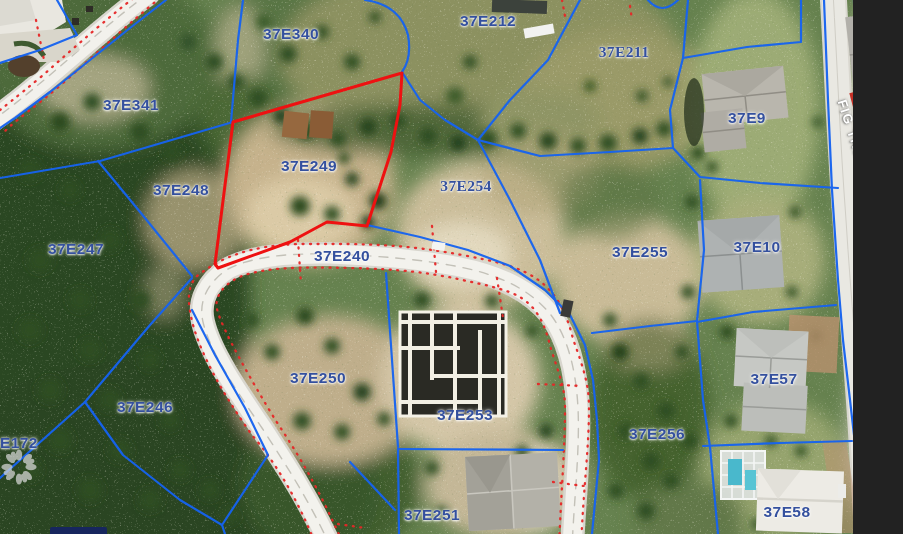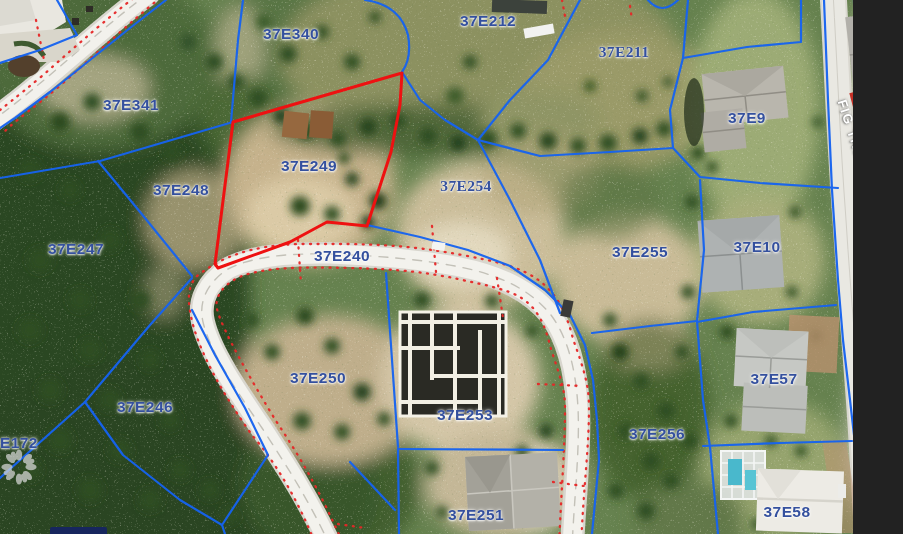--- a/index.html
+++ b/index.html
@@ -353,21 +353,21 @@
       <div class="plabel" style="left: 76px; top: 249px;">37E247</div>
       <div class="plabel" style="left: 342px; top: 256px;">37E240</div>
       <div class="plabel" style="left: 624px; top: 252px; margin-left: 16px;">37E255</div>
       <div class="plabel" style="left: 757px; top: 247px;">37E10</div>
       <div class="plabel" style="left: 318px; top: 378px;">37E250</div>
       <div class="plabel" style="left: 465px; top: 381px; margin-top: 34px;">37E253</div>
       <div class="plabel" style="left: 774px; top: 379px;">37E57</div>
       <div class="plabel" style="left: 145px; top: 407px;">37E246</div>
       <div class="plabel" style="left: 657px; top: 434px;">37E256</div>
       <div class="plabel" style="left: 19px; top: 443px; text-align: center;">E172</div>
-      <div class="plabel" style="left: 476px; top: 515px;">37E251</div>
+      <div class="plabel" style="left: 432px; top: 515px;">37E251</div>
       <div class="plabel" style="left: 787px; top: 512px;">37E58</div>
       <div class="plabel road-name" style="left: 857px; top: 147px; transform: translate(-50%, -50%) rotate(72deg);">FIG TREE DR</div>
     </div>
 
 <div class="watermark">
   <svg class="wm-icon" width="38" height="38" viewBox="0 0 38 38">
     <g fill="#d9d9d9" opacity=".85">
       <ellipse cx="19" cy="7" rx="3.2" ry="5.6"></ellipse>
       <ellipse cx="19" cy="31" rx="3.2" ry="5.6"></ellipse>
       <ellipse cx="7" cy="19" rx="3.2" ry="5.6" transform="rotate(90 7 19)"></ellipse>

